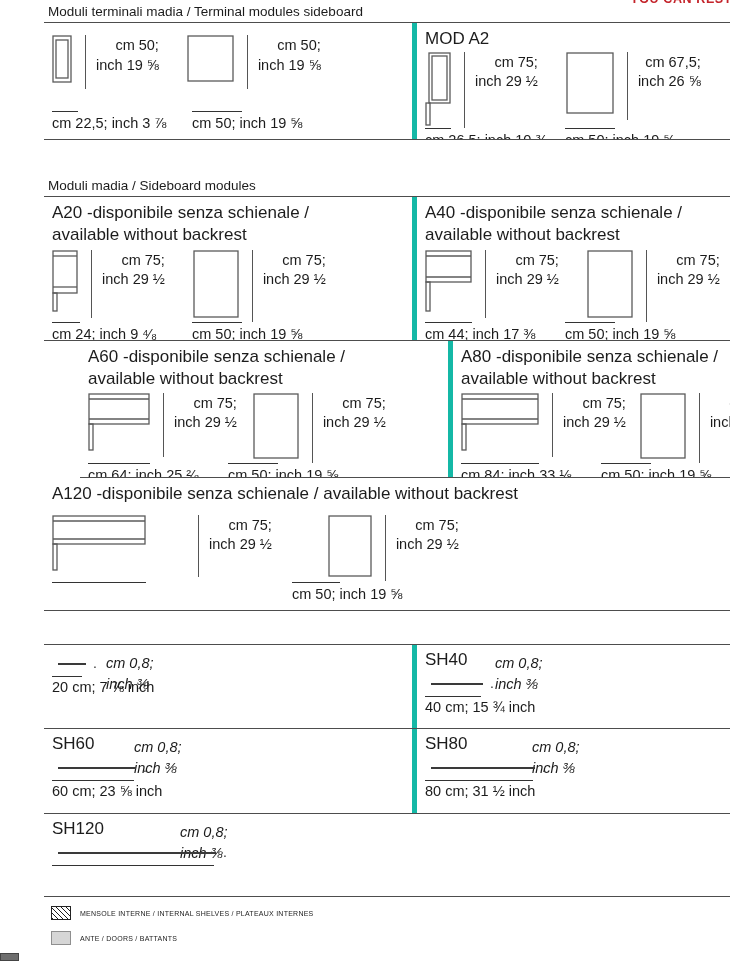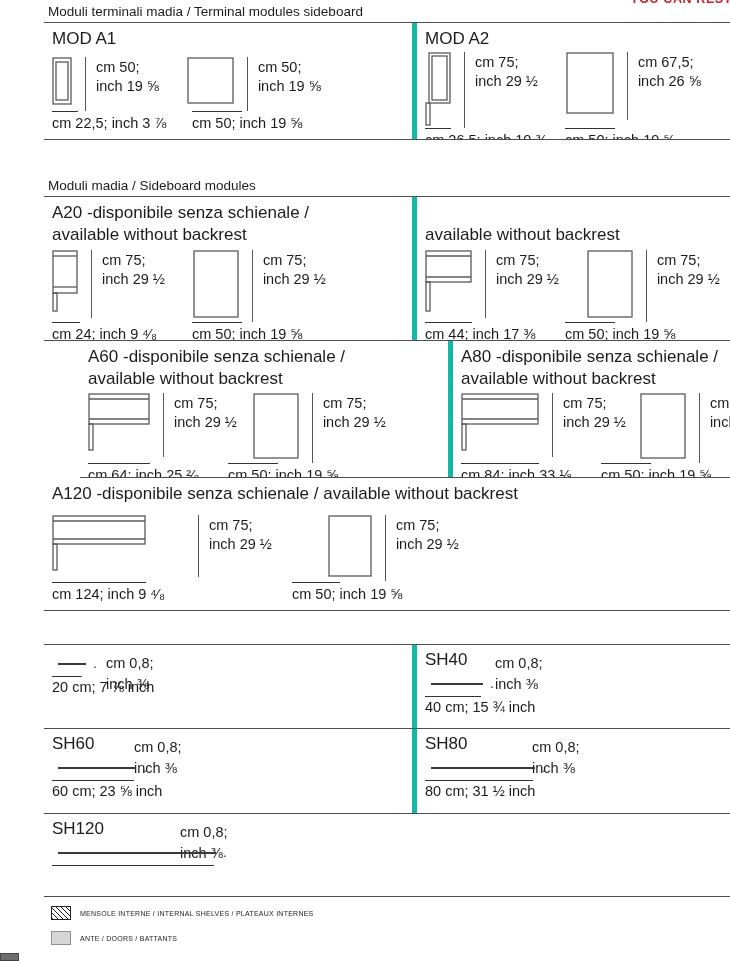--- a/index.html
+++ b/index.html
@@ -25,32 +25,32 @@
   }
   .cell-title { font-size:17px; line-height:1.28; }
   .figs { display:flex; align-items:flex-start; margin-top:7px; }
   .fig { display:flex; align-items:flex-start; }
   .fig2 { margin-left:28px; }
   .fig2.far { margin-left:56px; }
   .draw { display:block; }
   .draw rect, .draw line { fill:none; stroke:#5a5a5a; stroke-width:1.3; }
   .vline { width:1px; background:#555; margin:0 10px 0 13px; flex:none; }
   .dim { font-size:14.5px; line-height:1.35; padding-top:1px; white-space:nowrap; }
-  .dim .l { display:block; }
+  .dim .l { display:block;text-align:right; }
   .widths { display:flex; margin-top:auto; font-size:14.5px; padding-bottom:2px; }
   .wgroup.wfirst { width:140px; flex:none; }
   .wgroup.wfirst.wide { width:240px; }
   .wline { border-top:1.5px solid #333; margin-bottom:3px; }
   .wtext { white-space:nowrap; }
   .gap { height:34px; }
   
   .sh-cell { position:relative; }
   .sh-title { font-size:17px; }
   .sh-thick { position:absolute; top:8px; font-size:14.5px; line-height:1.42; }
-  .sh-thick .l { display:block; }
+  .sh-thick .l { display:block;font-style:italic; }
   .sh-line { height:2px; background:#3a3a3a; margin-top:13px; position:relative; flex:none; }
   .sh-line::after { content:"."; position:absolute; right:-11px; top:-8px; font-size:14px; color:#333; }
   .sh-wline { border-top:1.5px solid #333; margin-top:11px; }
   .sh-wtext { font-size:14.5px; margin-top:2px; white-space:nowrap; }
   
   .legend { margin-top:9px; padding-left:7px; }
   .legend-row { display:flex; align-items:center; gap:9px; margin-bottom:11px; }
   .swatch { width:20px; height:14px; border:1px solid #222; box-sizing:border-box; flex:none; }
   .swatch.hatch { background:repeating-linear-gradient(45deg,#1e1e1e 0,#1e1e1e 1px,#fff 1px,#fff 3.6px); }
   .swatch.gray { background:#d6d6d6; border:1px solid #8f8f8f; }
@@ -62,21 +62,20 @@
 
 <div id="page">
 
   <div class="top-red">YOU CAN REST</div>
 
   <div class="sec-title">Moduli terminali madia / Terminal modules sideboard</div>
 
   <div class="row first" style="height:118px;">
 
     <div class="cell">
-      <div class="cell-title">MOD A1</div>
       <div class="figs">
         <div class="fig">
           <svg class="draw" width="20" height="48" viewBox="0 0 20 48">
               <rect x="1" y="1" width="18" height="46"></rect>
               <rect x="4" y="5" width="12" height="38"></rect>
             </svg>
           <div class="vline" style="height:54px;"></div>
           <div class="dim">
             <span class="l">cm 50;</span>
             <span class="l">inch 19 ⅝</span>
@@ -187,21 +186,21 @@
         </div>
         <div class="wgroup">
           <div class="wline" style="width:50px;"></div>
           <div class="wtext">cm 50; inch 19 ⅝</div>
         </div>
       </div>
     </div>
 
     <div class="cell">
       <div class="cell-title">
-        <br>
+        <span>A40 -disponibile senza schienale /</span><br>
         <span>available without backrest</span>
       </div>
       <div class="figs" style="margin-top:4px;">
         <div class="fig">
           <svg class="draw" width="47" height="62" viewBox="0 0 47 62">
               <rect x="1" y="1" width="45" height="31"></rect>
               <line x1="1" y1="6" x2="46" y2="6"></line>
               <line x1="1" y1="27" x2="46" y2="27"></line>
               <rect x="1" y="32" width="4" height="29"></rect>
             </svg>
@@ -349,21 +348,20 @@
           <div class="vline" style="height:66px;"></div>
           <div class="dim">
             <span class="l">cm 75;</span>
             <span class="l">inch 29 ½</span>
           </div>
         </div>
       </div>
       <div class="widths">
         <div class="wgroup wfirst wide">
           <div class="wline" style="width:94px;"></div>
-          <div class="wtext">cm 124; inch 9 ⁴⁄₈</div>
         </div>
         <div class="wgroup">
           <div class="wline" style="width:48px;"></div>
           <div class="wtext">cm 50; inch 19 ⅝</div>
         </div>
       </div>
     </div>
   </div>
 
   <div class="gap" style="height:33px;"></div>

